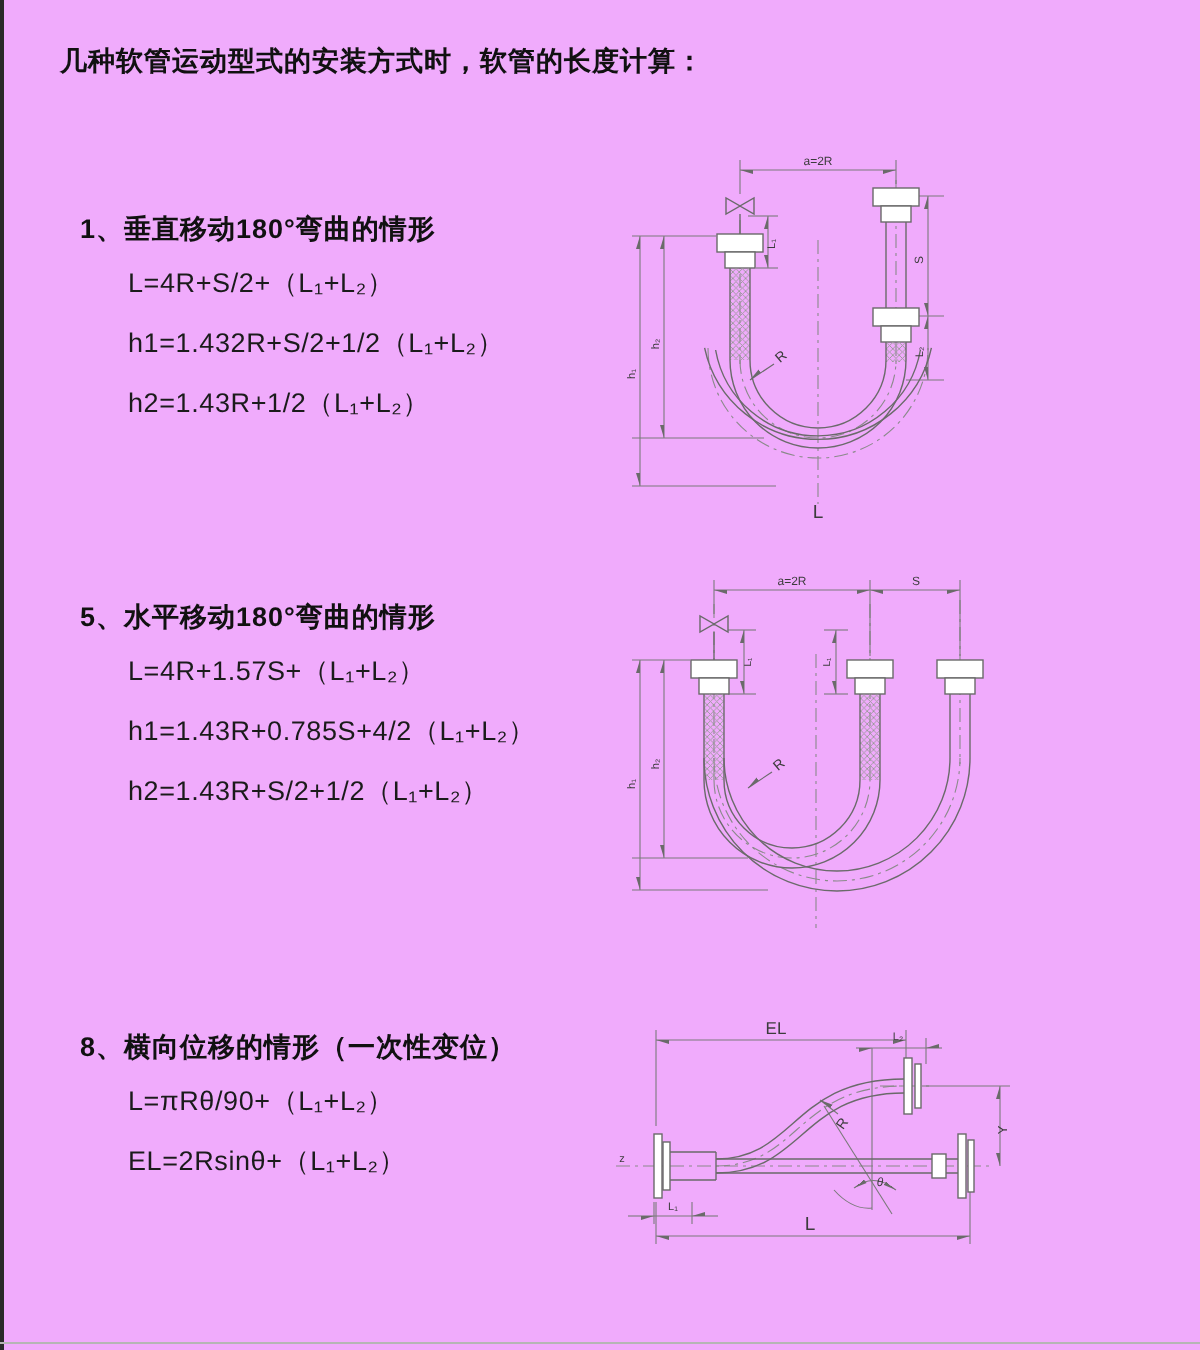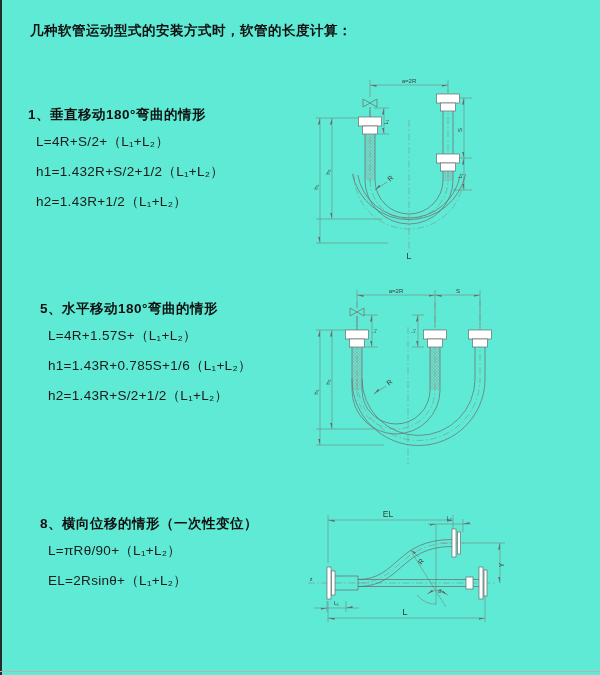--- a/index.html
+++ b/index.html
@@ -1,52 +1,52 @@
 <!DOCTYPE html>
 <html><head>
 <meta charset="utf-8">
 <style>
   html,body{margin:0;padding:0;background:#e8e8e8;}
-  .page{position:relative;width:600px;height:675px;background:#5eead4;overflow:hidden;
+  .page{position:relative;width:600px;height:675px;background:#f0abfc;overflow:hidden;
         font-family:"Liberation Sans","DejaVu Sans",sans-serif;}
   .edge-left{position:absolute;left:0;top:0;width:2px;height:675px;background:#2a2a2a;}
   .edge-bottom{position:absolute;left:0;top:671px;width:600px;height:1px;background:#b5b5b5;}
   .title{position:absolute;left:30px;top:22px;font-size:13.5px;font-weight:700;color:#111;
          letter-spacing:.5px;white-space:nowrap;}
   .section{position:absolute;}
   .sec-heading{font-size:13.5px;font-weight:700;color:#111;letter-spacing:.5px;white-space:nowrap;}
-  .formulas{margin:10px 0 0 8px;display:flex;flex-direction:column;gap:14px;}
+  .formulas{margin:10px 0 0 24px;display:flex;flex-direction:column;gap:14px;}
   .formula{font-size:13.5px;color:#1b1b1b;line-height:16px;white-space:nowrap;letter-spacing:.3px;}
   .diagram{position:absolute;}
   svg{display:block;}
   svg text{font-family:"Liberation Sans","DejaVu Sans",sans-serif;fill:#3c3c3c;}
 </style>
 </head>
 <body>
 
 <div class="page">
   <div class="edge-left"></div>
   <div class="edge-bottom"></div>
 
   <div class="title">几种软管运动型式的安装方式时，软管的长度计算：</div>
 
-  <div class="section" style="left:28px;top:106px">
+  <div class="section" style="left:40px;top:106px">
     <div class="sec-heading">1、垂直移动180°弯曲的情形</div>
     <div class="formulas">
       <div class="formula">L=4R+S/2+（L₁+L₂）</div>
       <div class="formula">h1=1.432R+S/2+1/2（L₁+L₂）</div>
       <div class="formula">h2=1.43R+1/2（L₁+L₂）</div>
     </div>
   </div>
 
   <div class="section" style="left:40px;top:300px">
     <div class="sec-heading">5、水平移动180°弯曲的情形</div>
     <div class="formulas">
       <div class="formula">L=4R+1.57S+（L₁+L₂）</div>
-      <div class="formula">h1=1.43R+0.785S+1/6（L₁+L₂）</div>
+      <div class="formula">h1=1.43R+0.785S+4/2（L₁+L₂）</div>
       <div class="formula">h2=1.43R+S/2+1/2（L₁+L₂）</div>
     </div>
   </div>
 
   <div class="section" style="left:40px;top:515px">
     <div class="sec-heading">8、横向位移的情形（一次性变位）</div>
     <div class="formulas">
       <div class="formula">L=πRθ/90+（L₁+L₂）</div>
       <div class="formula">EL=2Rsinθ+（L₁+L₂）</div>
     </div>

